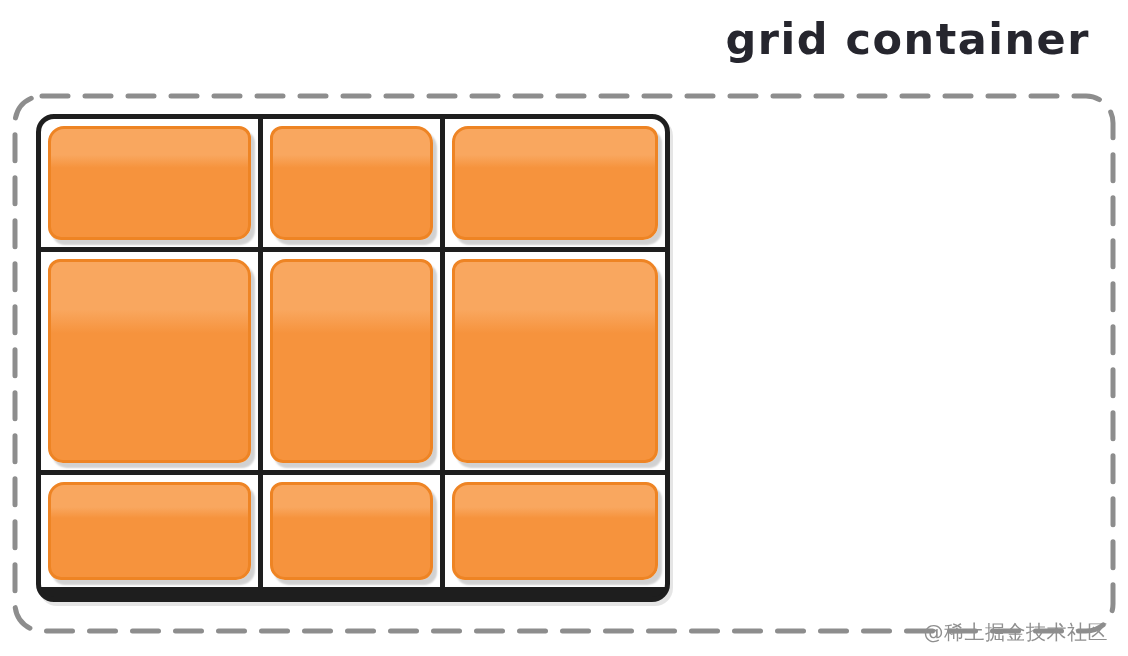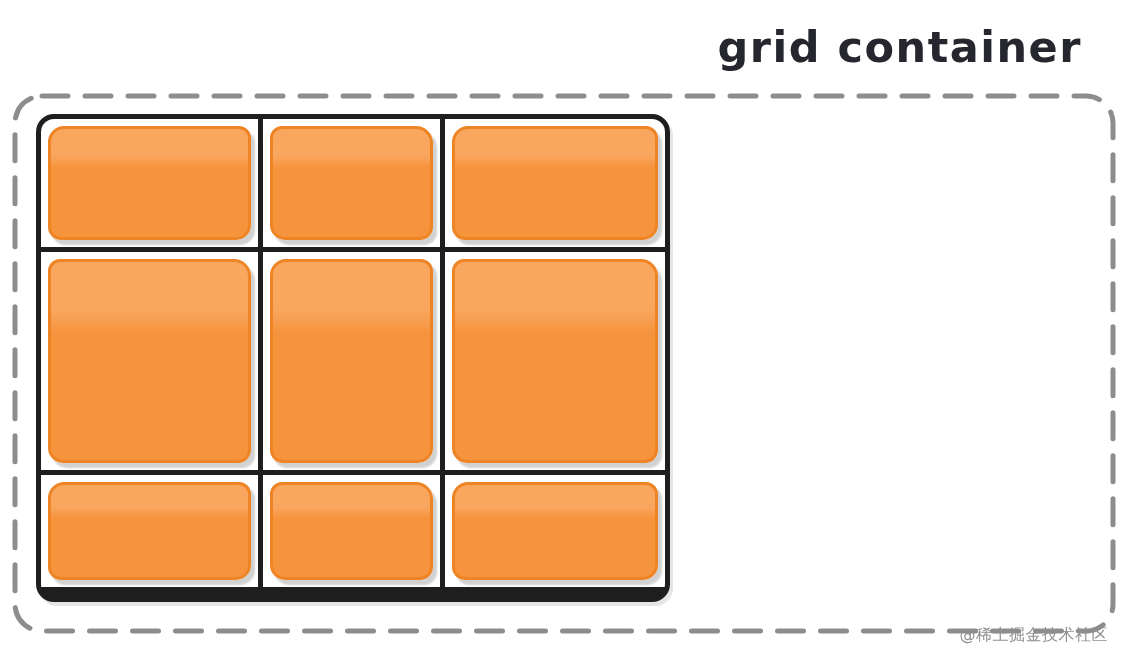--- a/index.html
+++ b/index.html
@@ -19,21 +19,21 @@
   
   .page-title {
     position: absolute;
     top: 0px;
     right: 30px;
     font-size: 43px;
     font-weight: 600;
     letter-spacing: 1.5px;
     color: var(--title-text, #26262e);
     line-height: 62px;
-    margin: 16px;
+    margin: 8px;
   }
 
   
   .dashed-wrap {
     position: absolute;
     left: 12px;
     top: 93px;
     width: 1104px;
     height: 541px;
   }
@@ -77,21 +77,21 @@
   }
   
   .grid-cell:nth-child(odd) .tile { border-radius: 16px 12px 15px 13px; }
   .grid-cell:nth-child(even) .tile { border-radius: 12px 17px 13px 15px; }
 
   
   .watermark {
     position: absolute;
     right: 20px;
     bottom: 10px;
-    font-size: 16px;
+    font-size: 20px;
     color: var(--watermark-text, #8f8f8f);
     letter-spacing: 0.5px;
   }
 </style>
 </head>
 <body>
 
 <div class="stage">
 
   <div class="dashed-wrap">

